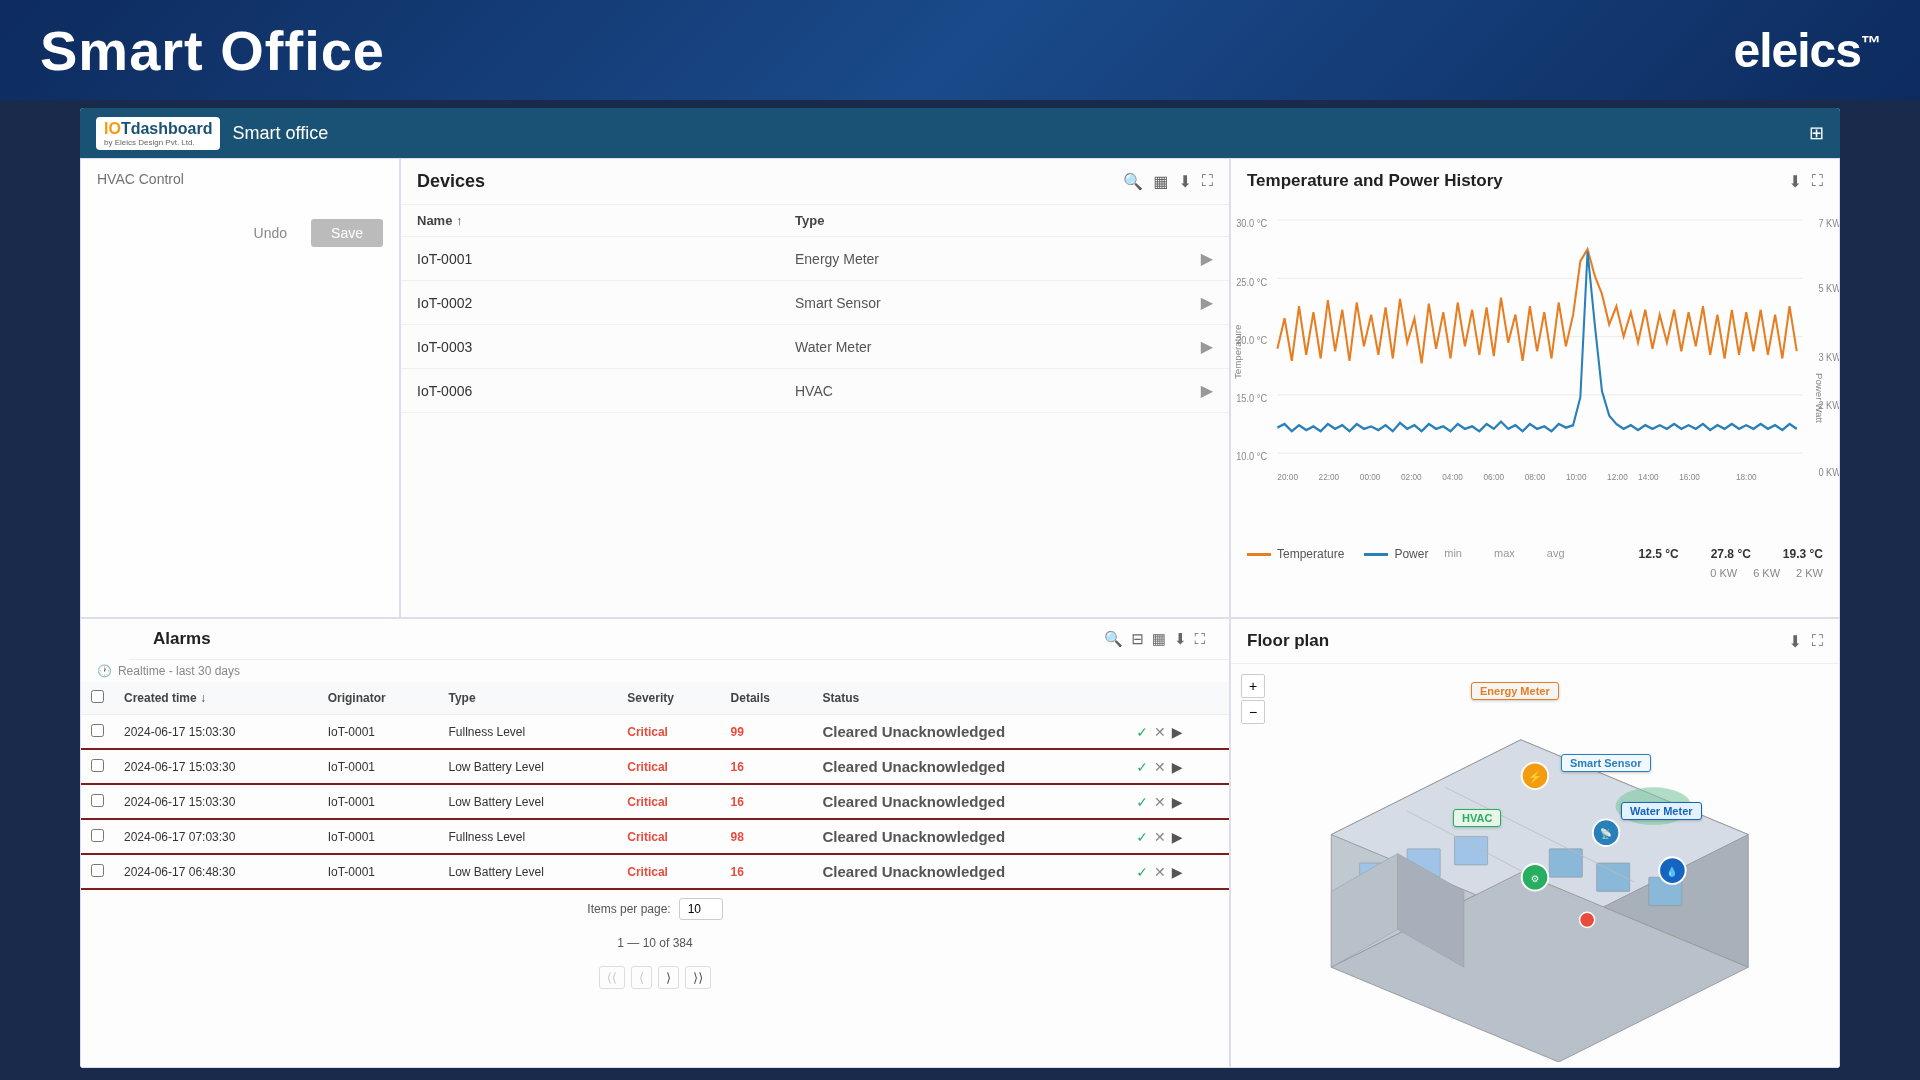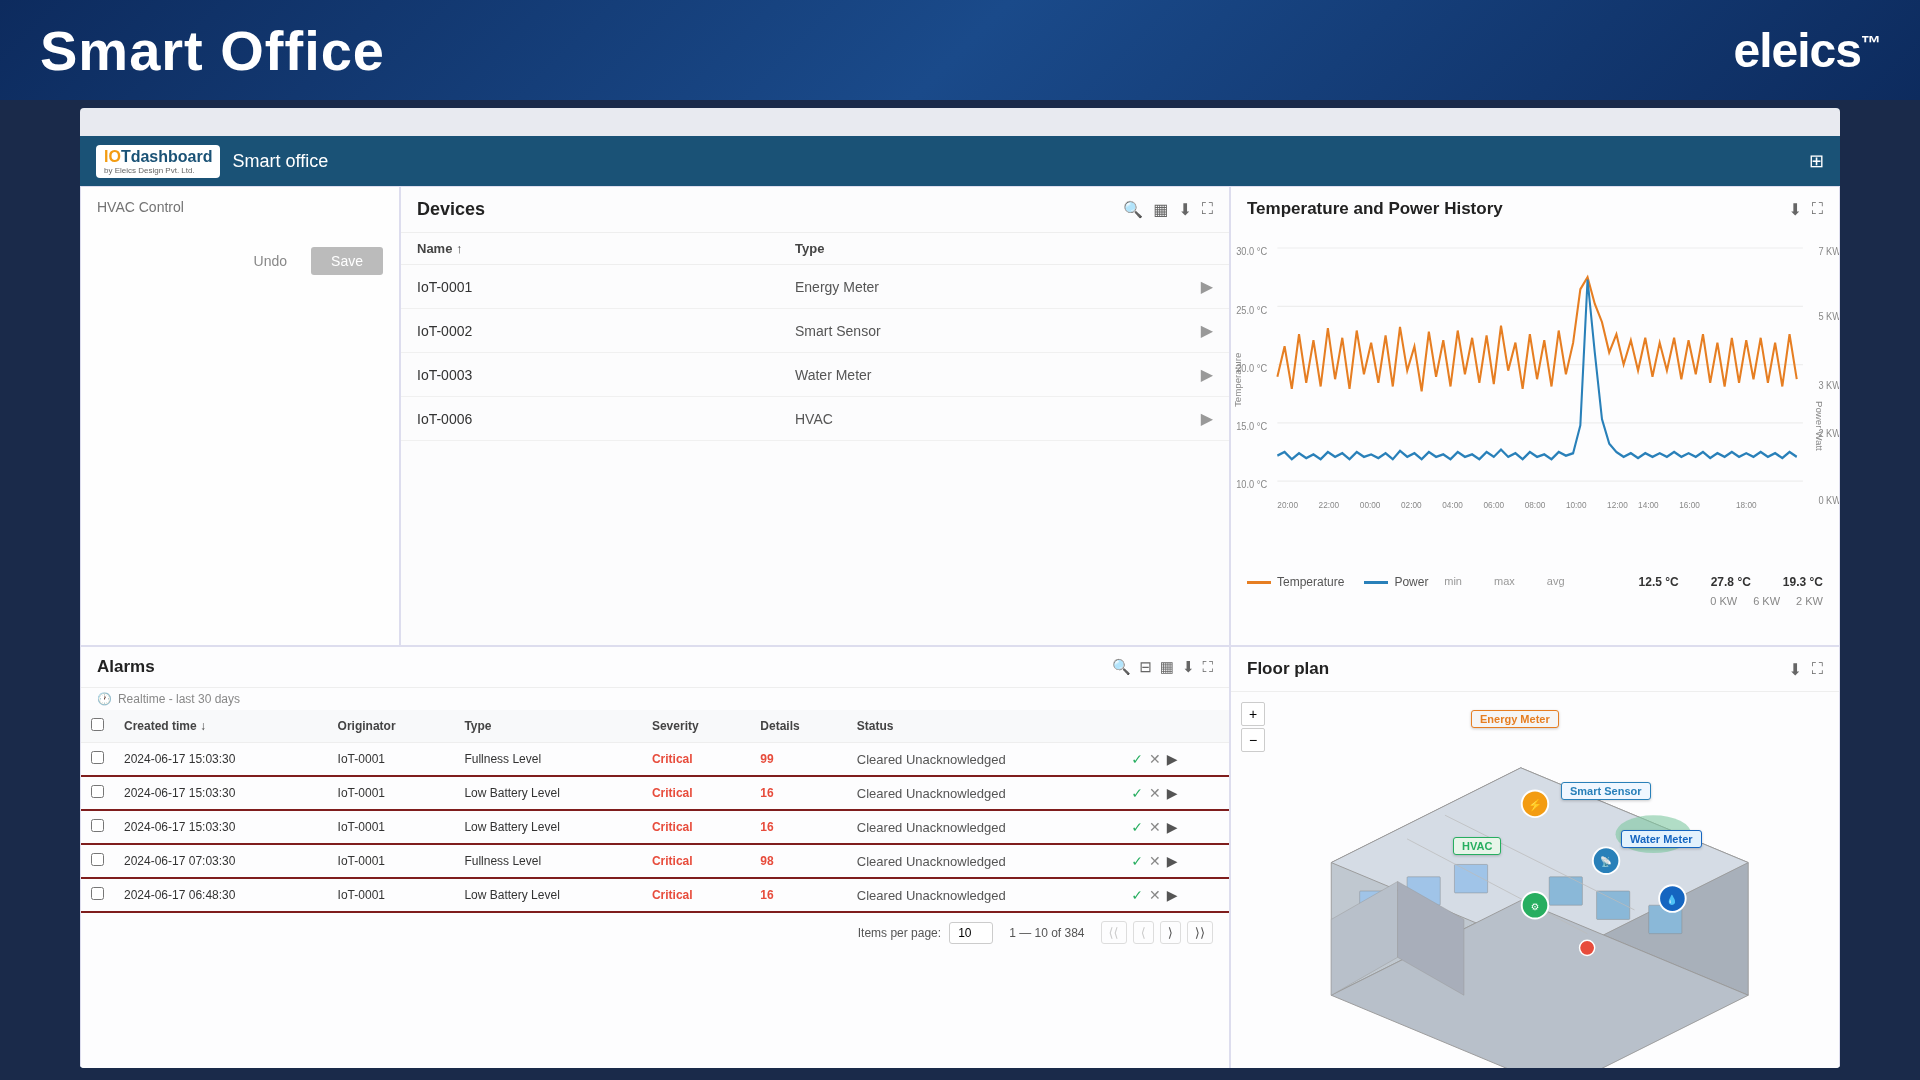--- a/index.html
+++ b/index.html
@@ -40,21 +40,20 @@
     }
 
     
     .dash-header {
       background: #1a5276;
       display: flex;
       align-items: center;
       justify-content: space-between;
       padding: 0 16px;
       height: 50px;
-      margin-top: 28px;
     }
     .dash-header-left {
       display: flex;
       align-items: center;
       gap: 12px;
     }
     .dash-logo {
       background: white;
       border-radius: 4px;
       padding: 3px 8px;
@@ -300,22 +299,23 @@
     .alarms-panel {
       grid-column: 1 / span 2;
       grid-row: 2;
       background: rgba(255,255,255,0.9);
       overflow: hidden;
     }
     .alarms-header {
       display: flex;
       align-items: center;
       justify-content: space-between;
-      padding: 10px 16px;
+      padding: 10px 24px;
       border-bottom: 1px solid #eee;
+      margin-left: 48px;
     }
     .alarms-title {
       font-size: 17px;
       font-weight: 600;
       color: #222;
     }
     .alarms-subtitle {
       display: flex;
       align-items: center;
       gap: 6px;
@@ -358,38 +358,40 @@
       color: #e74c3c;
       font-weight: 700;
       font-size: 12px;
     }
     .details-num {
       color: #e74c3c;
       font-weight: 600;
     }
     .status-text {
       color: #555;
-      font-size: 13px;
+      font-size: 15px;
+      font-weight: bold;
     }
     .action-icons {
       display: flex;
       gap: 6px;
       align-items: center;
     }
     .action-check { color: #27ae60; cursor: pointer; font-size: 14px; }
     .action-x { color: #888; cursor: pointer; font-size: 14px; }
     .action-play { color: #555; cursor: pointer; font-size: 14px; }
     .alarms-footer {
       display: flex;
       align-items: center;
       justify-content: flex-end;
       padding: 8px 16px;
       gap: 16px;
       font-size: 12px;
       color: #555;
+      flex-direction: column;
     }
     .items-per-page {
       display: flex;
       align-items: center;
       gap: 8px;
     }
     .per-page-select {
       border: 1px solid #ccc;
       padding: 3px 20px 3px 8px;
       border-radius: 3px;

